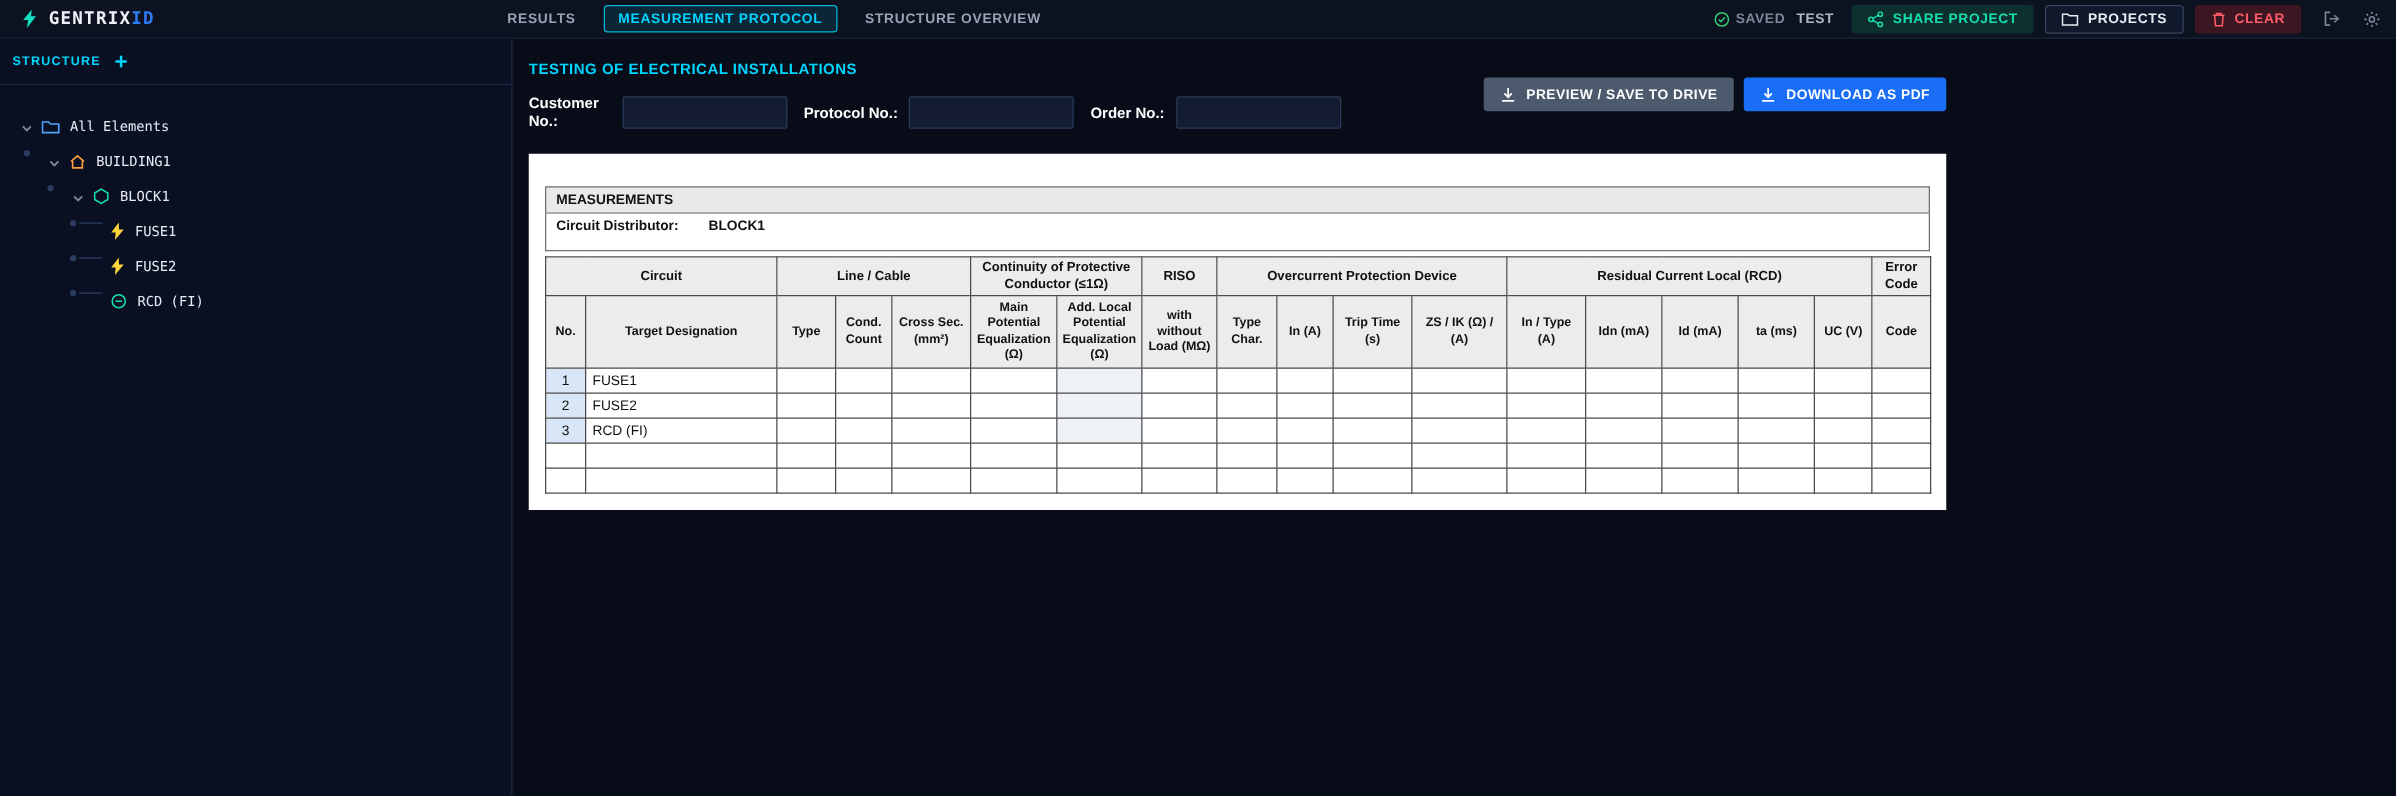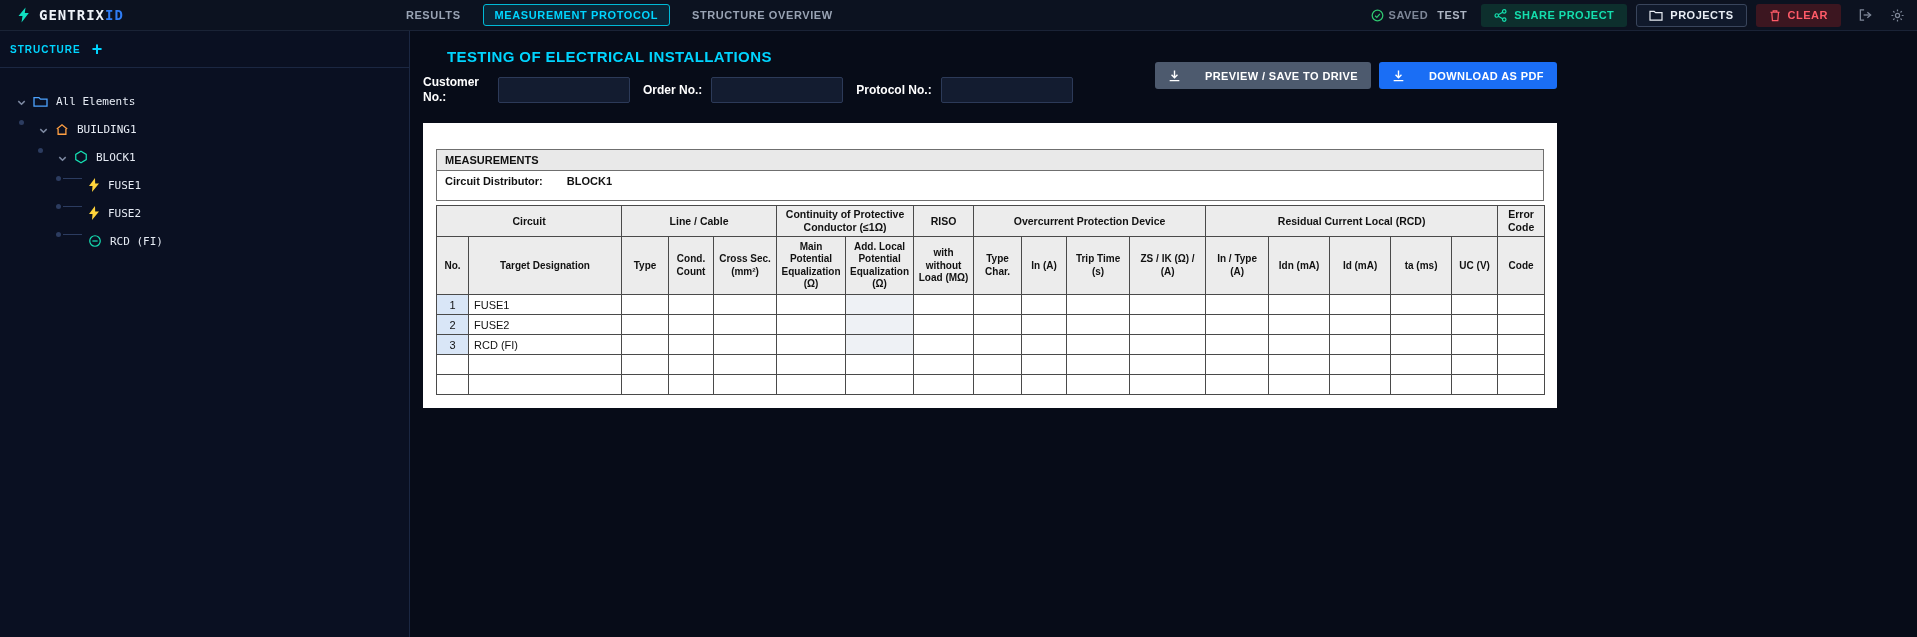--- a/index.html
+++ b/index.html
@@ -52,30 +52,30 @@
   .level2 { padding-left: 57px; }
   .level3 { padding-left: 88px; }
   .caret { display: flex; margin-right: 6px; }
   .tree-icon { margin-right: 8px; display: flex; }
   .dot { position: absolute; top: 12px; width: 5px; height: 5px; border-radius: 50%; background: #2c3c60; }
   .h-line { position: absolute; top: 14px; left: 63px; width: 19px; height: 1px; background: #2c3c60; }
 
   
   .main { flex: 1; position: relative; padding-left: 13px; }
   .header-area { position: relative; width: 1134px; height: 92px; }
-  .page-title { position: absolute; top: 17px; left: 0; color: #00d5ff; font-size: 15px;
-                font-weight: bold; letter-spacing: 0.4px; margin-left: 24px; }
+  .page-title { position: absolute; top: 17px; left: 0; color: #00d5ff; font-size: 12px;
+                font-weight: bold; letter-spacing: 0.4px; }
   .fields { position: absolute; top: 44px; left: 0; display: flex; align-items: center; gap: 13px; }
   .field { display: flex; align-items: center; gap: 9px; }
   .field-label { color: #ffffff; font-size: 12px; font-weight: bold; line-height: 1.25; }
   .label-narrow { width: 66px; }
   .field-input { width: 132px; height: 26px; background: #131c30; border: 1px solid #2c3a58;
                  border-radius: 2px; color: #dfe5ef; font-size: 12px; padding: 0 8px; outline: none; }
   .actions { position: absolute; top: 31px; right: 0; display: flex; gap: 8px; }
-  .action-btn { display: inline-flex; align-items: center; gap: 24px; font-size: 11px; font-weight: bold;
+  .action-btn { display: inline-flex; align-items: center; gap: 8px; font-size: 11px; font-weight: bold;
                 letter-spacing: 0.4px; padding: 0 13px; height: 27px; border-radius: 3px;
                 color: #fff; cursor: pointer; white-space: nowrap; }
   .btn-preview { background: #4d5a6e; }
   .btn-download { background: #1a6ef5; }
 
   
   .sheet { width: 1134px; min-height: 277px; background: #ffffff; padding: 26px 13px 13px; color: #111; }
   .m-bar { border: 1px solid #6f6f6f; background: #e9e9e9; height: 22px; line-height: 20px;
            padding-left: 8px; font-size: 11px; font-weight: bold; }
   .d-bar { border: 1px solid #6f6f6f; border-top: none; height: 30px; line-height: 20px;
@@ -261,25 +261,25 @@
   <div class="main">
     <div class="header-area">
       <div class="page-title">TESTING OF ELECTRICAL INSTALLATIONS</div>
 
       <div class="fields">
         <div class="field">
           <span class="field-label label-narrow">Customer No.:</span>
           <input class="field-input" value="" style="">
         </div>
         <div class="field">
+          <span class="field-label">Protocol No.:</span>
+          <input class="field-input" value="" style="">
+        </div>
+        <div class="field">
           <span class="field-label">Order No.:</span>
-          <input class="field-input" value="" style="">
-        </div>
-        <div class="field">
-          <span class="field-label">Protocol No.:</span>
           <input class="field-input" value="" style="">
         </div>
       </div>
 
       <div class="actions">
         <span class="action-btn btn-preview">
           <span style="display:flex;">
             <svg width="13" height="13" viewBox="0 0 14 14" fill="none" stroke="#fff" stroke-width="1.5">
                 <path d="M7 1.5V9M3.8 6.2 7 9.4l3.2-3.2M1.8 12.5h10.4"></path>
               </svg>

